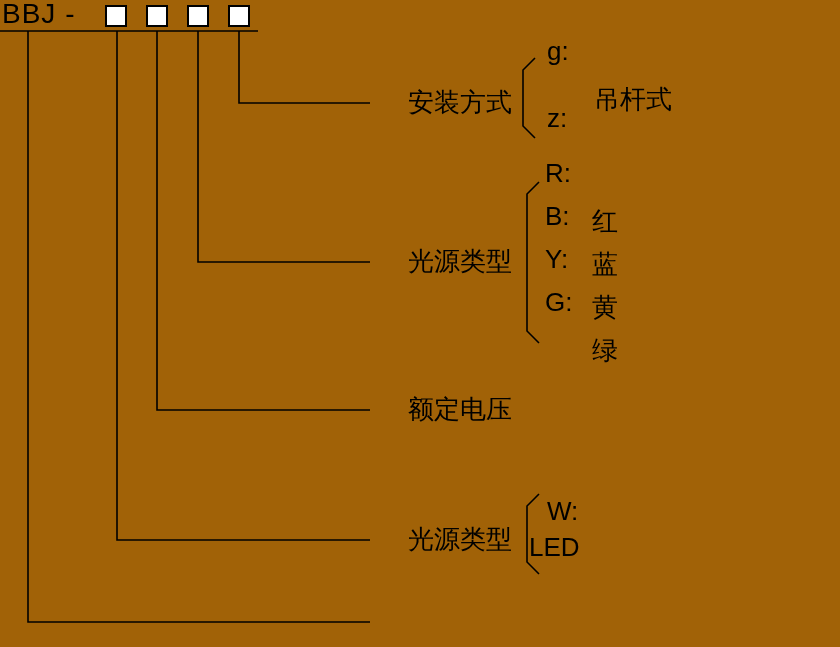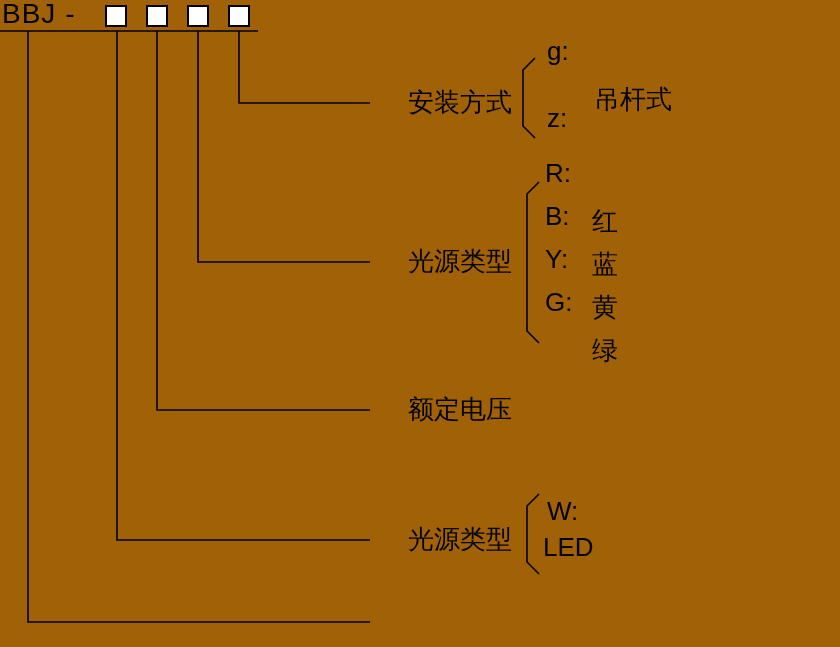--- a/index.html
+++ b/index.html
@@ -115,19 +115,19 @@
     <span class="opt-key">G:</span>
     <span class="opt-val">绿</span>
   </div>
 
   <div class="label" style="left:377px; top:410px">额定电压</div>
 
   <div class="label" style="left:377px; top:540px">光源类型</div>
   <div class="opt-row" style="left:547px; top:512px">
     <span class="opt-key">W:</span>
   </div>
-  <div class="opt-row" style="left:543px; top:556px">
+  <div class="opt-row" style="left:529px; top:556px">
     <span class="opt-key">LED</span>
     <span class="opt-val"></span>
   </div>
 
 
 </div>
 
 </body></html>

